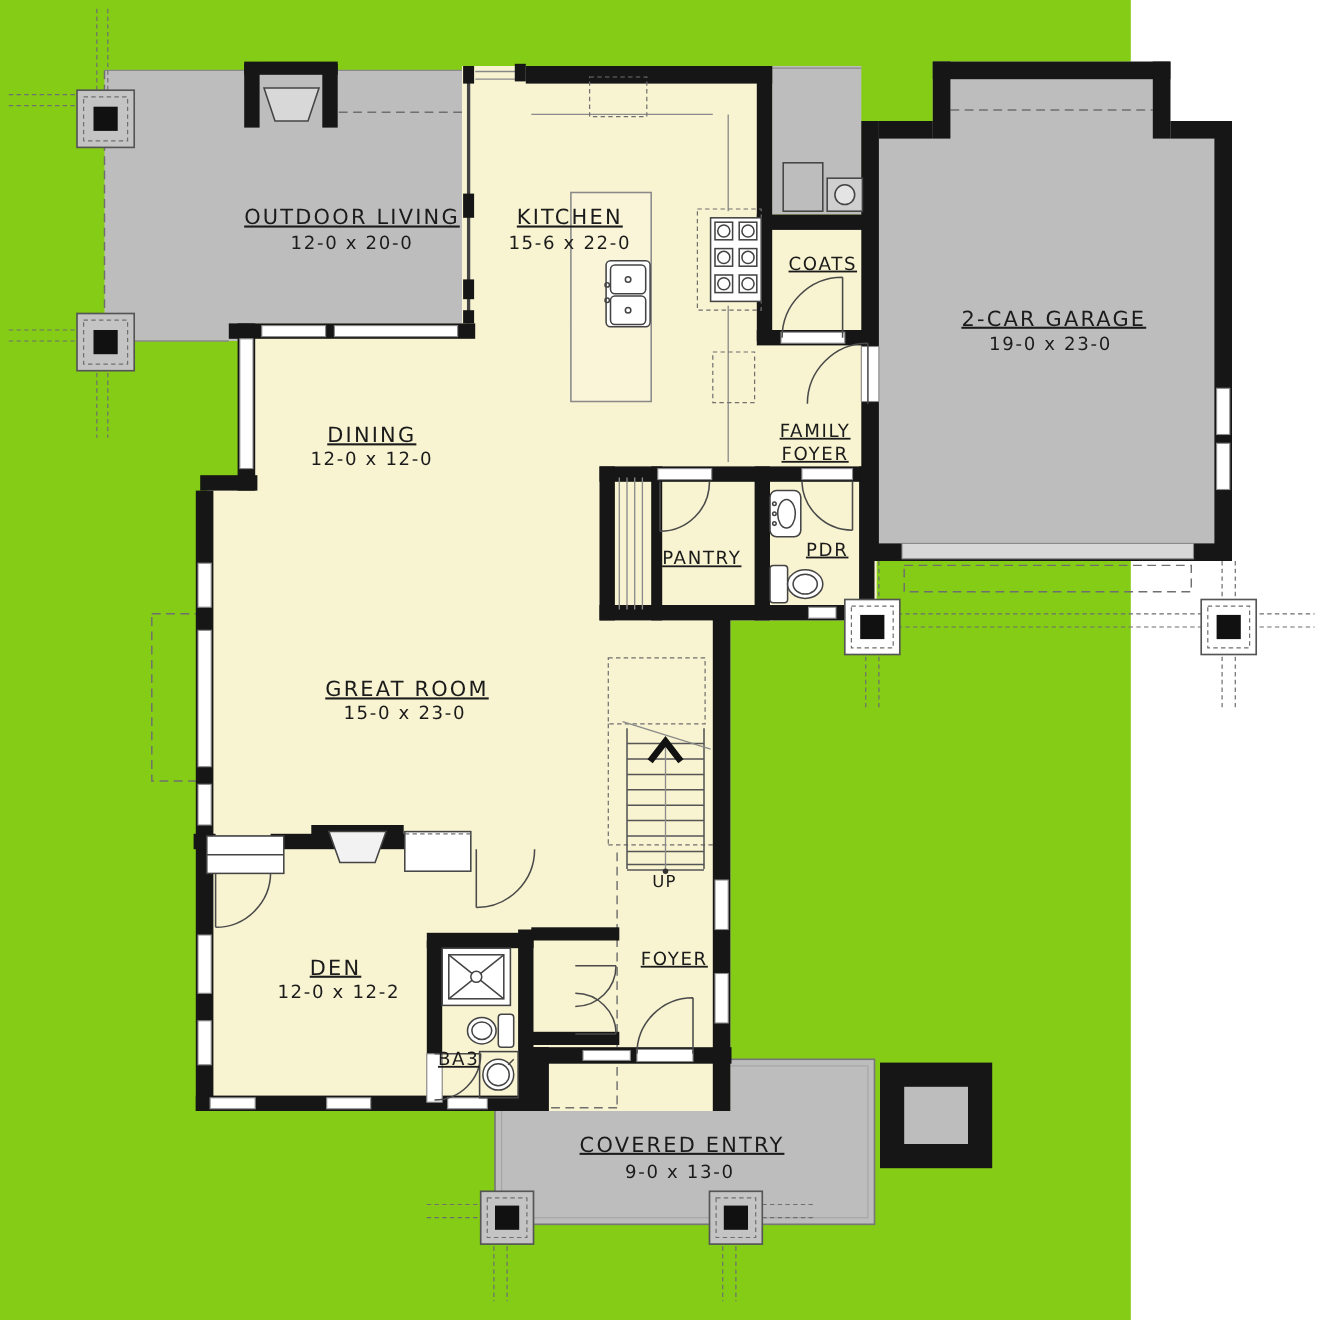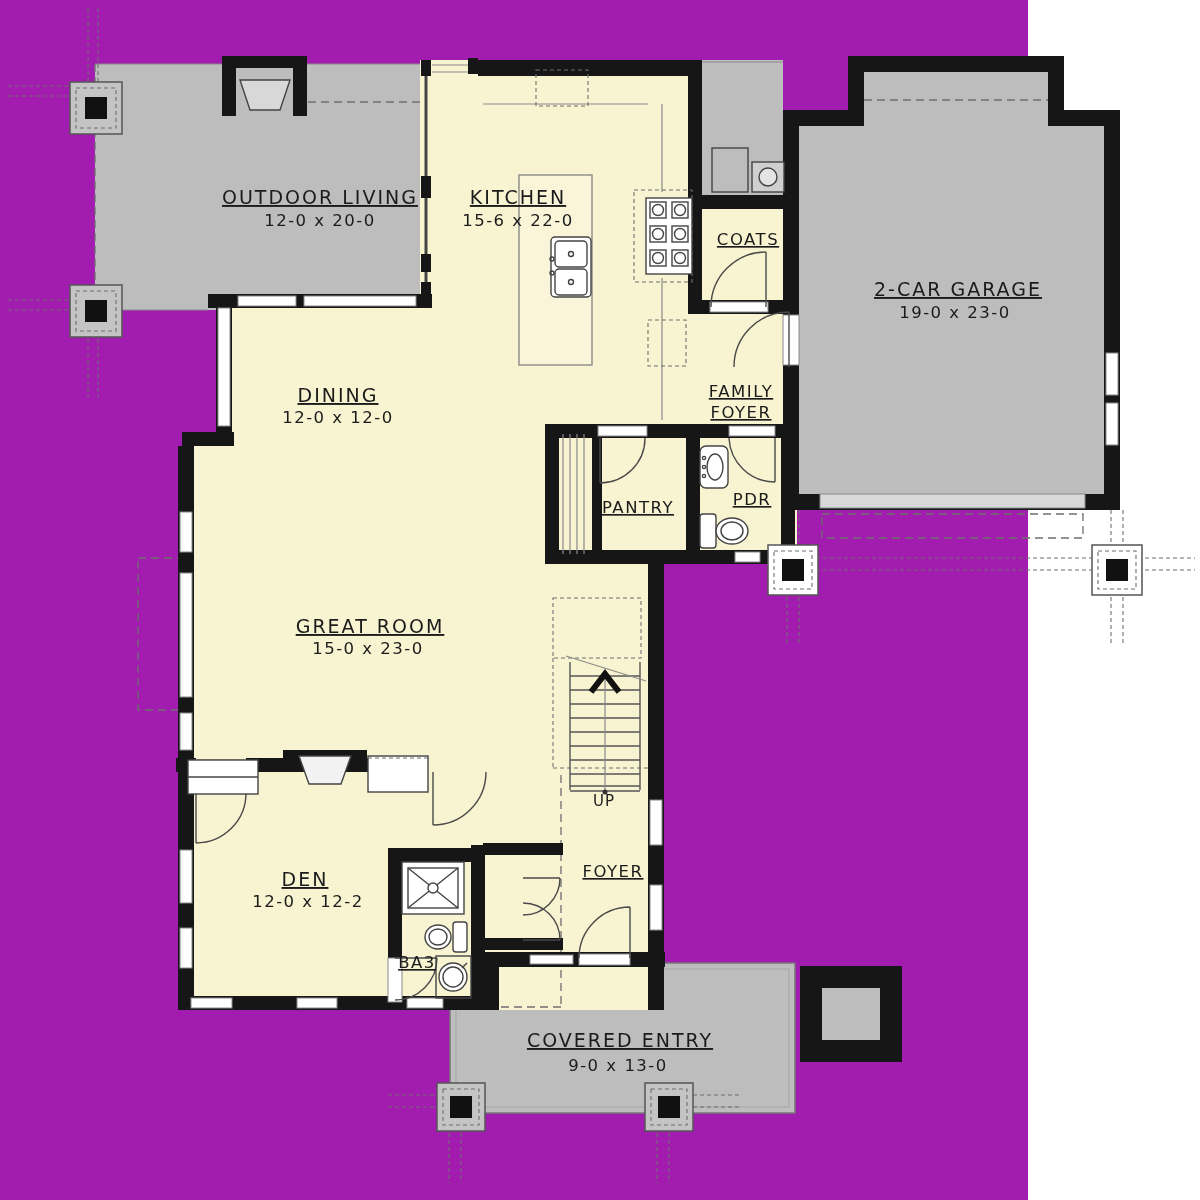--- a/index.html
+++ b/index.html
@@ -1,16 +1,16 @@
 <!DOCTYPE html>
 <html><head>
 <meta charset="utf-8">
 <style>
   html,body{margin:0;padding:0;background:#ffffff;}
-  .page{position:relative;width:1028px;height:1200px;background:#a21caf;font-family:"DejaVu Sans",sans-serif;}
+  .page{position:relative;width:1028px;height:1200px;background:#84cc16;font-family:"DejaVu Sans",sans-serif;}
   svg{display:block;}
   .wall{fill:#161616;stroke:none;}
   .win{fill:#ffffff;stroke:#8a8a8a;stroke-width:1;}
   .thin{stroke:#555;fill:none;stroke-width:1.4;}
   .thin2{stroke:#8a8a8a;fill:none;stroke-width:1.2;}
   .door{stroke:#4a4a4a;fill:none;stroke-width:1.4;}
   .dash{stroke:#6f6f6f;fill:none;stroke-width:1.3;stroke-dasharray:8 5;}
   .dashf{stroke:#6f6f6f;fill:none;stroke-width:1.1;stroke-dasharray:4 3;}
   .fixw{fill:#ffffff;stroke:#444;stroke-width:1.4;}
   .fixn{fill:none;stroke:#444;stroke-width:1.4;}

